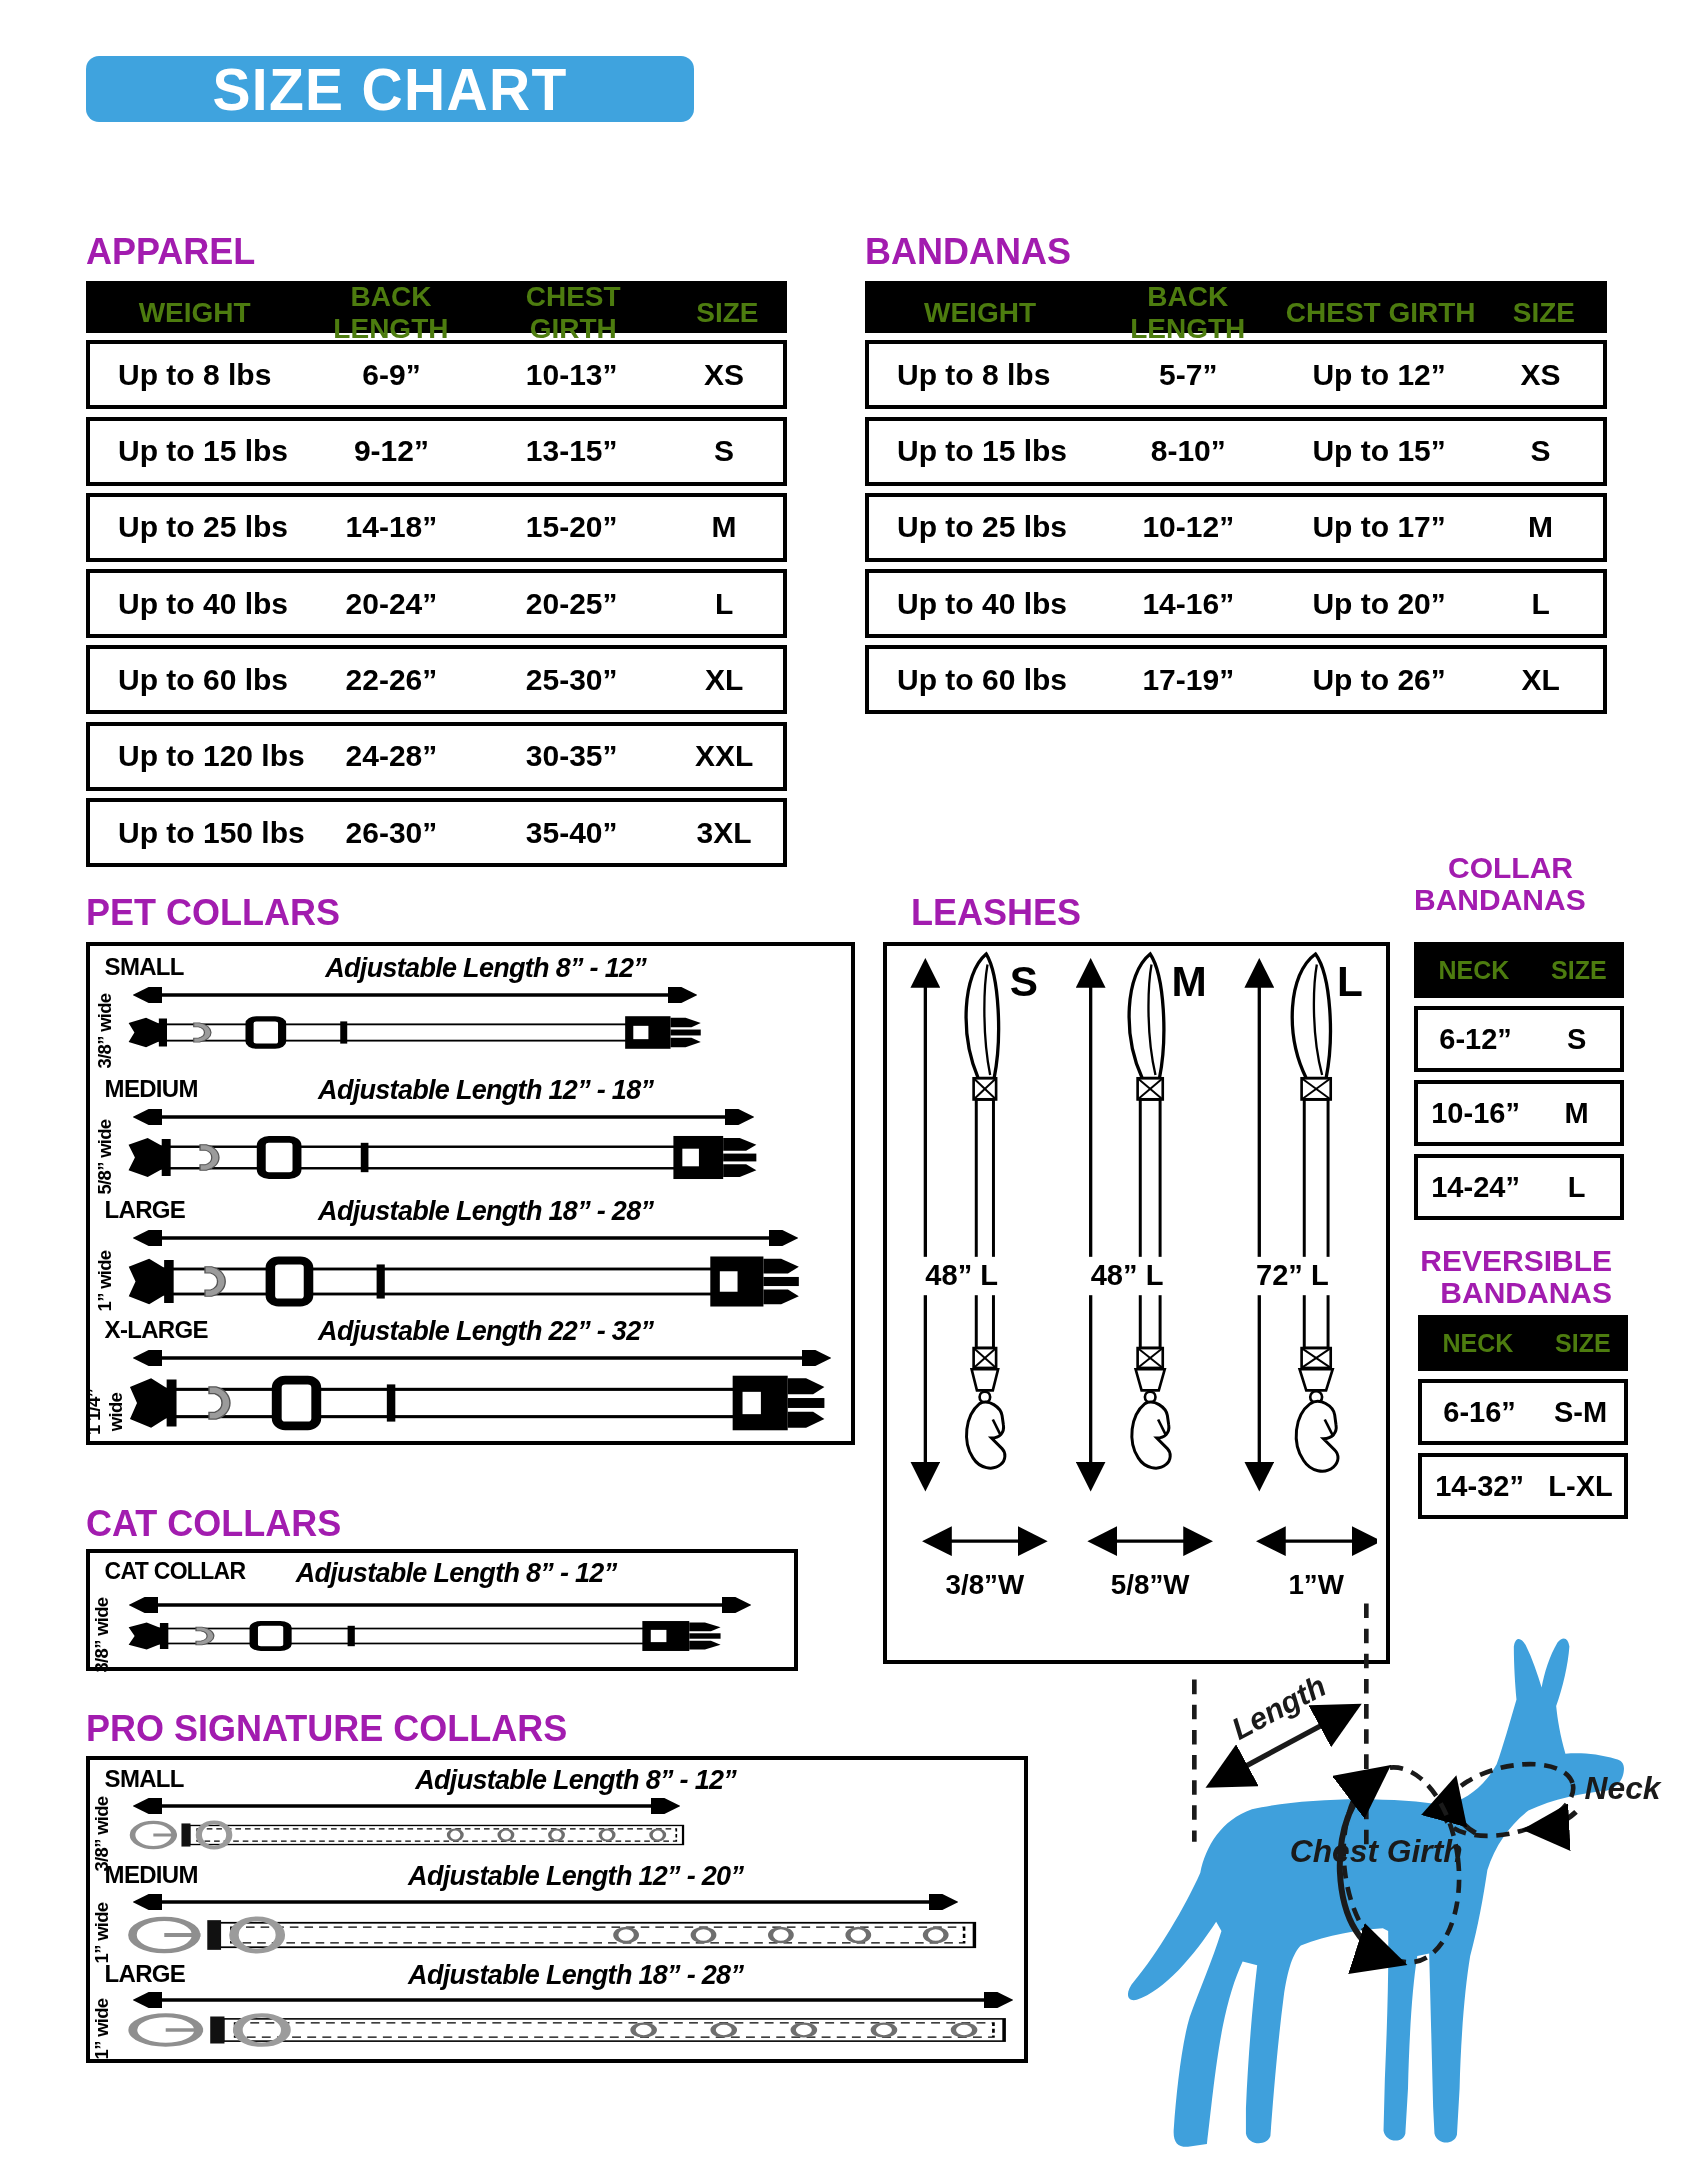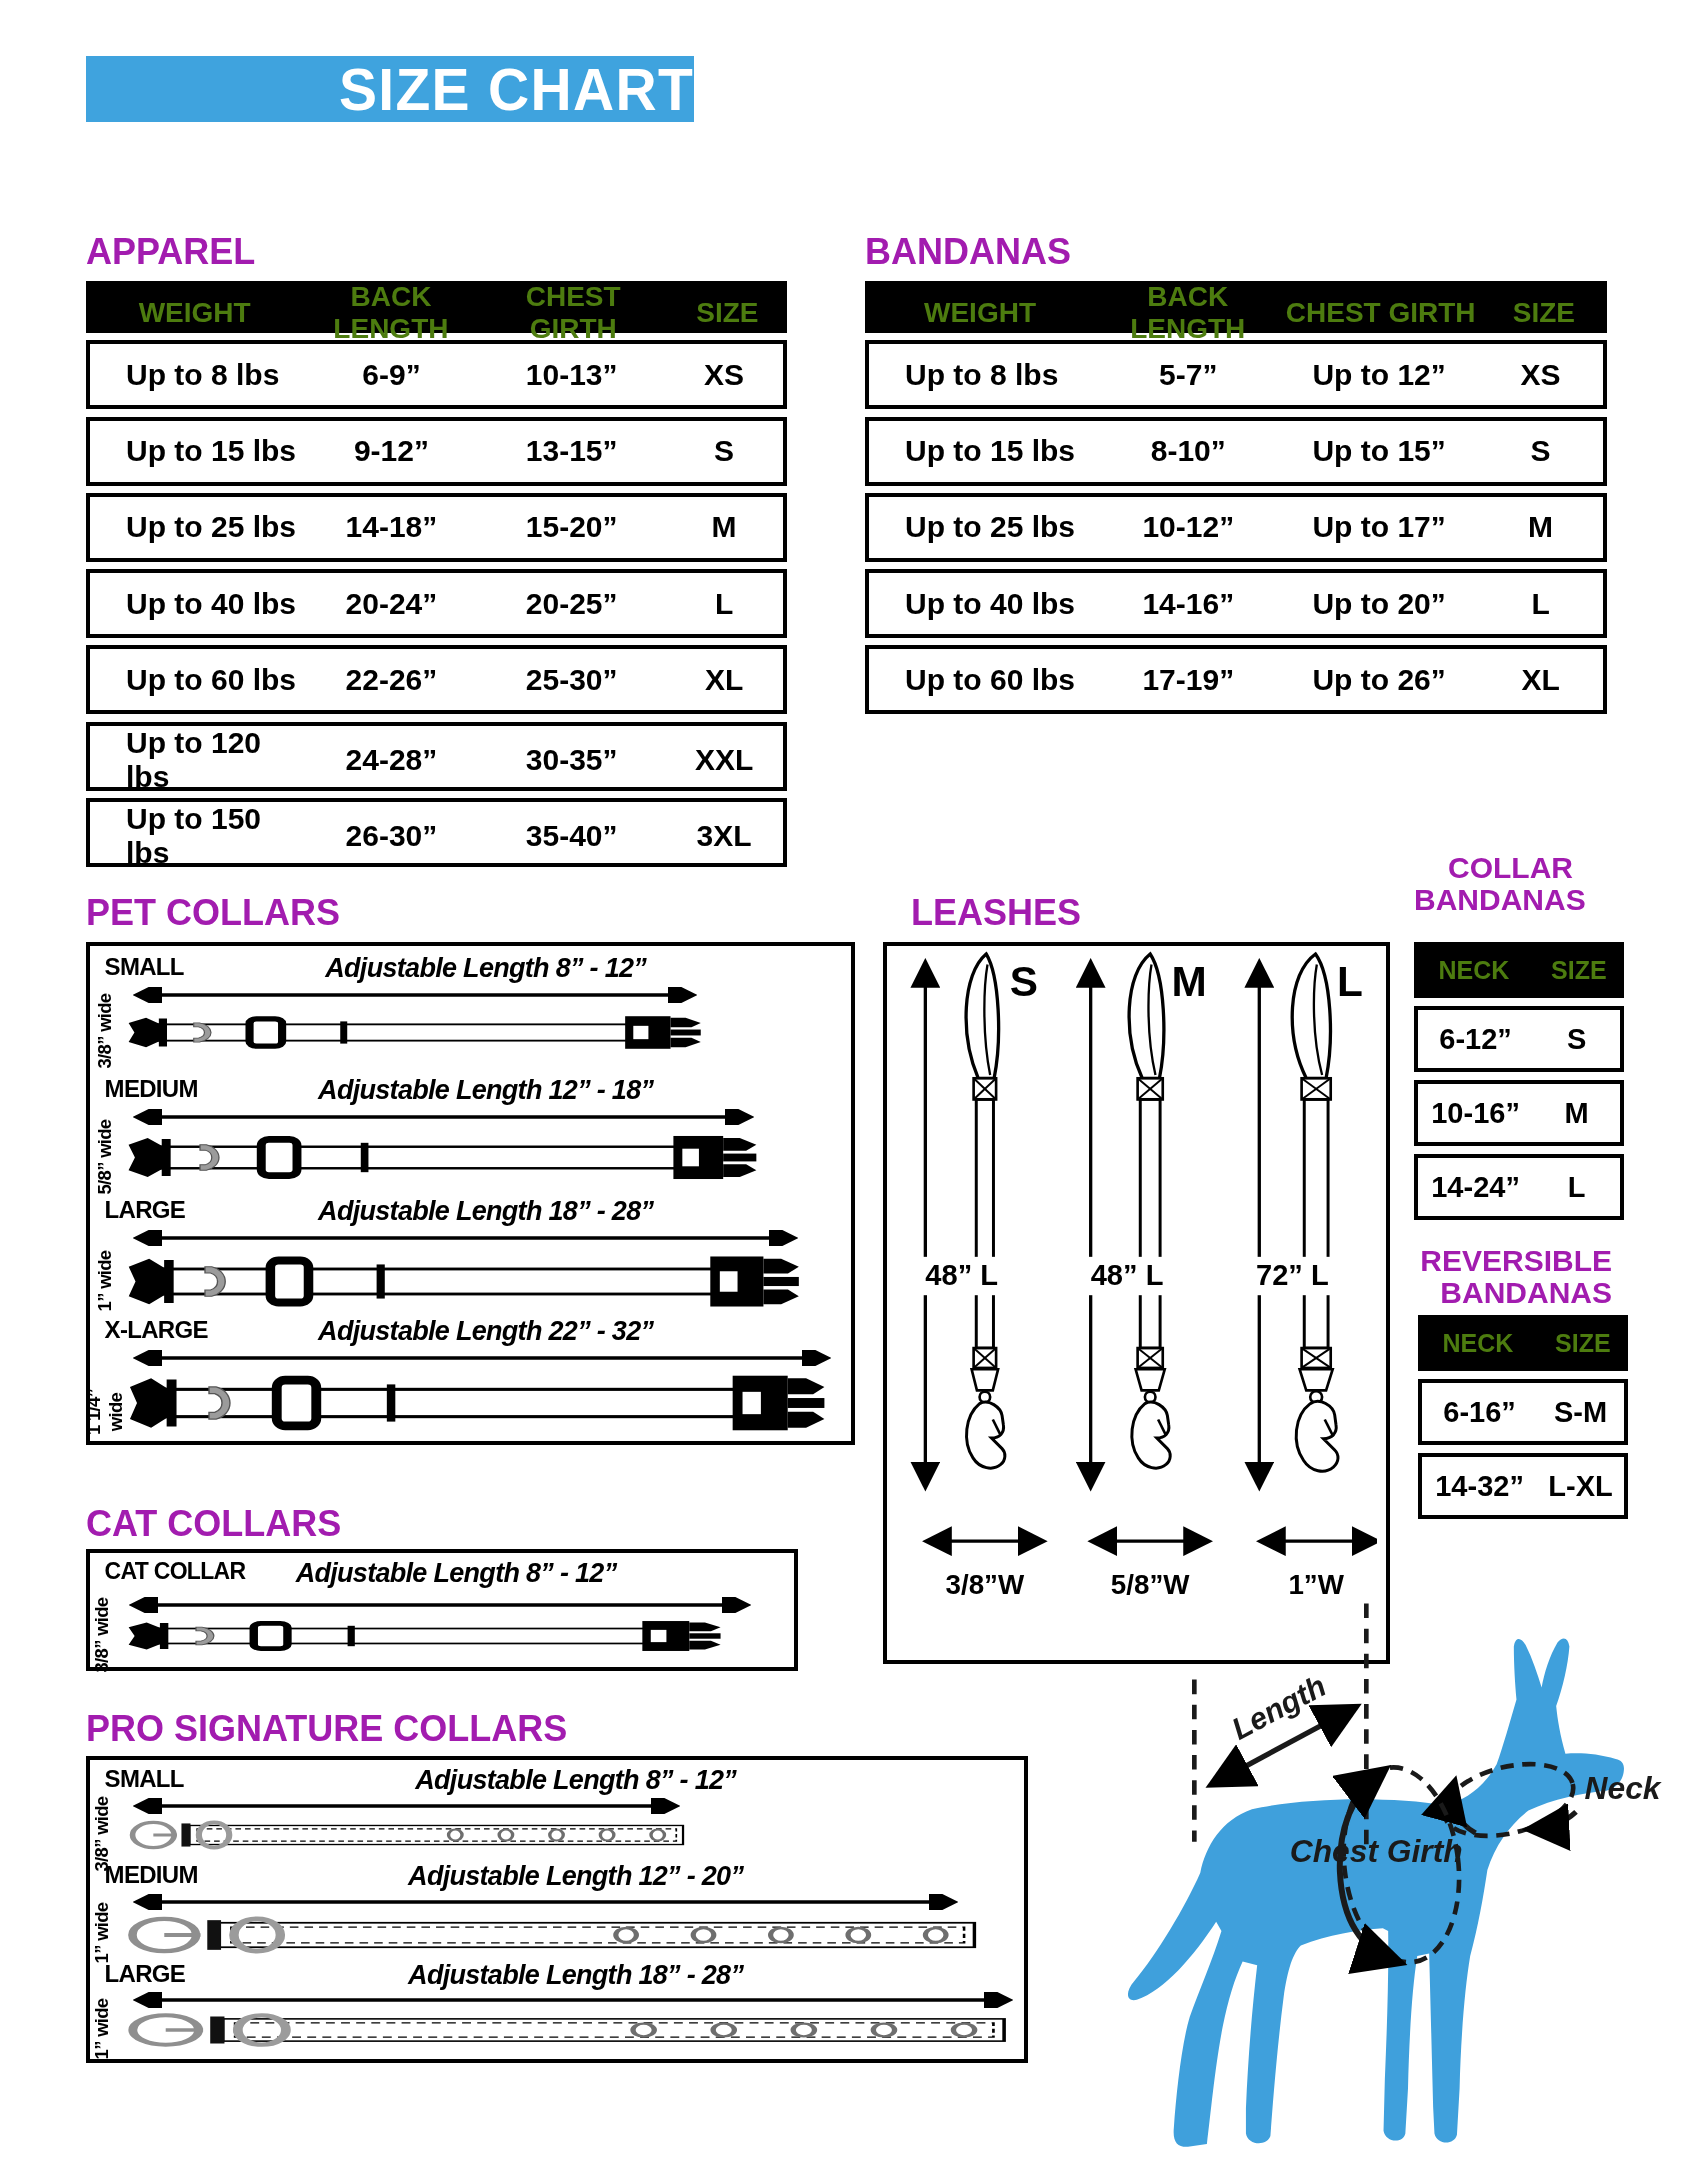--- a/index.html
+++ b/index.html
@@ -1,33 +1,33 @@
 <!DOCTYPE html>
 <html style="font-size:10.6px"><head>
 <meta charset="utf-8">
 <style>
   html,body{margin:0;padding:0;background:#ffffff;}
   .page{position:relative;width:1687px;height:2183px;background:#fff;
         font-family:"Liberation Sans", sans-serif;color:#000;overflow:hidden;}
   .abs{position:absolute;}
   
   .banner{left:86px;top:56px;width:608px;height:66px;background:#3FA3DE;
-          display:flex;align-items:center;justify-content:flex-end;}
+          display:flex;align-items:center;justify-content:center;border-radius:13px;}
   .banner span{color:#fff;font-size:57px;font-weight:bold;letter-spacing:1.3px;transform:scaleY(1.05);}
   .subtitle{left:86px;top:134px;width:661px;font-size:22px;font-weight:bold;font-style:italic;letter-spacing:-0.7px;}
   
   .sechead{color:#a21caf;font-weight:bold;font-size:36px;letter-spacing:0;line-height:1.05;}
   .sechead.small{font-size:30px;text-align:right;}
   
   .tbl{position:absolute;}
   .thead{display:grid;align-items:center;background:#000;color:#4d7c0f;font-weight:bold;height:52px;}
   .trow{display:grid;align-items:center;border:4px solid #000;height:69px;box-sizing:border-box;
         margin-top:7.3px;background:#fff;font-weight:bold;}
   .c{ text-align:center;}
-  .l{ text-align:left;padding-left:36px;}
+  .l{ text-align:left;padding-left:28px;}
   .tbl.main .thead, .tbl.main .trow{grid-template-columns:31% 25% 27% 17%;font-size:28px;}
   .tbl.main .trow{font-size:30px;}
   .tbl.band{width:210px;}
   .tbl.band .thead{grid-template-columns:57% 43%;font-size:25px;height:56px;}
   .tbl.band .trow{grid-template-columns:57% 43%;font-size:29px;height:66px;margin-top:8px;}
   
   .dbox{position:absolute;border:4.6px solid #000;background:#fff;}
   .rowlabel{position:absolute;font-weight:bold;font-size:24px;letter-spacing:-0.7px;}
   .lenlabel{position:absolute;left:22%;width:60%;text-align:center;font-weight:bold;font-size:27px;letter-spacing:-0.7px;font-style:italic;}
   .wlabel{position:absolute;width:86px;text-align:center;transform:rotate(-90deg);

